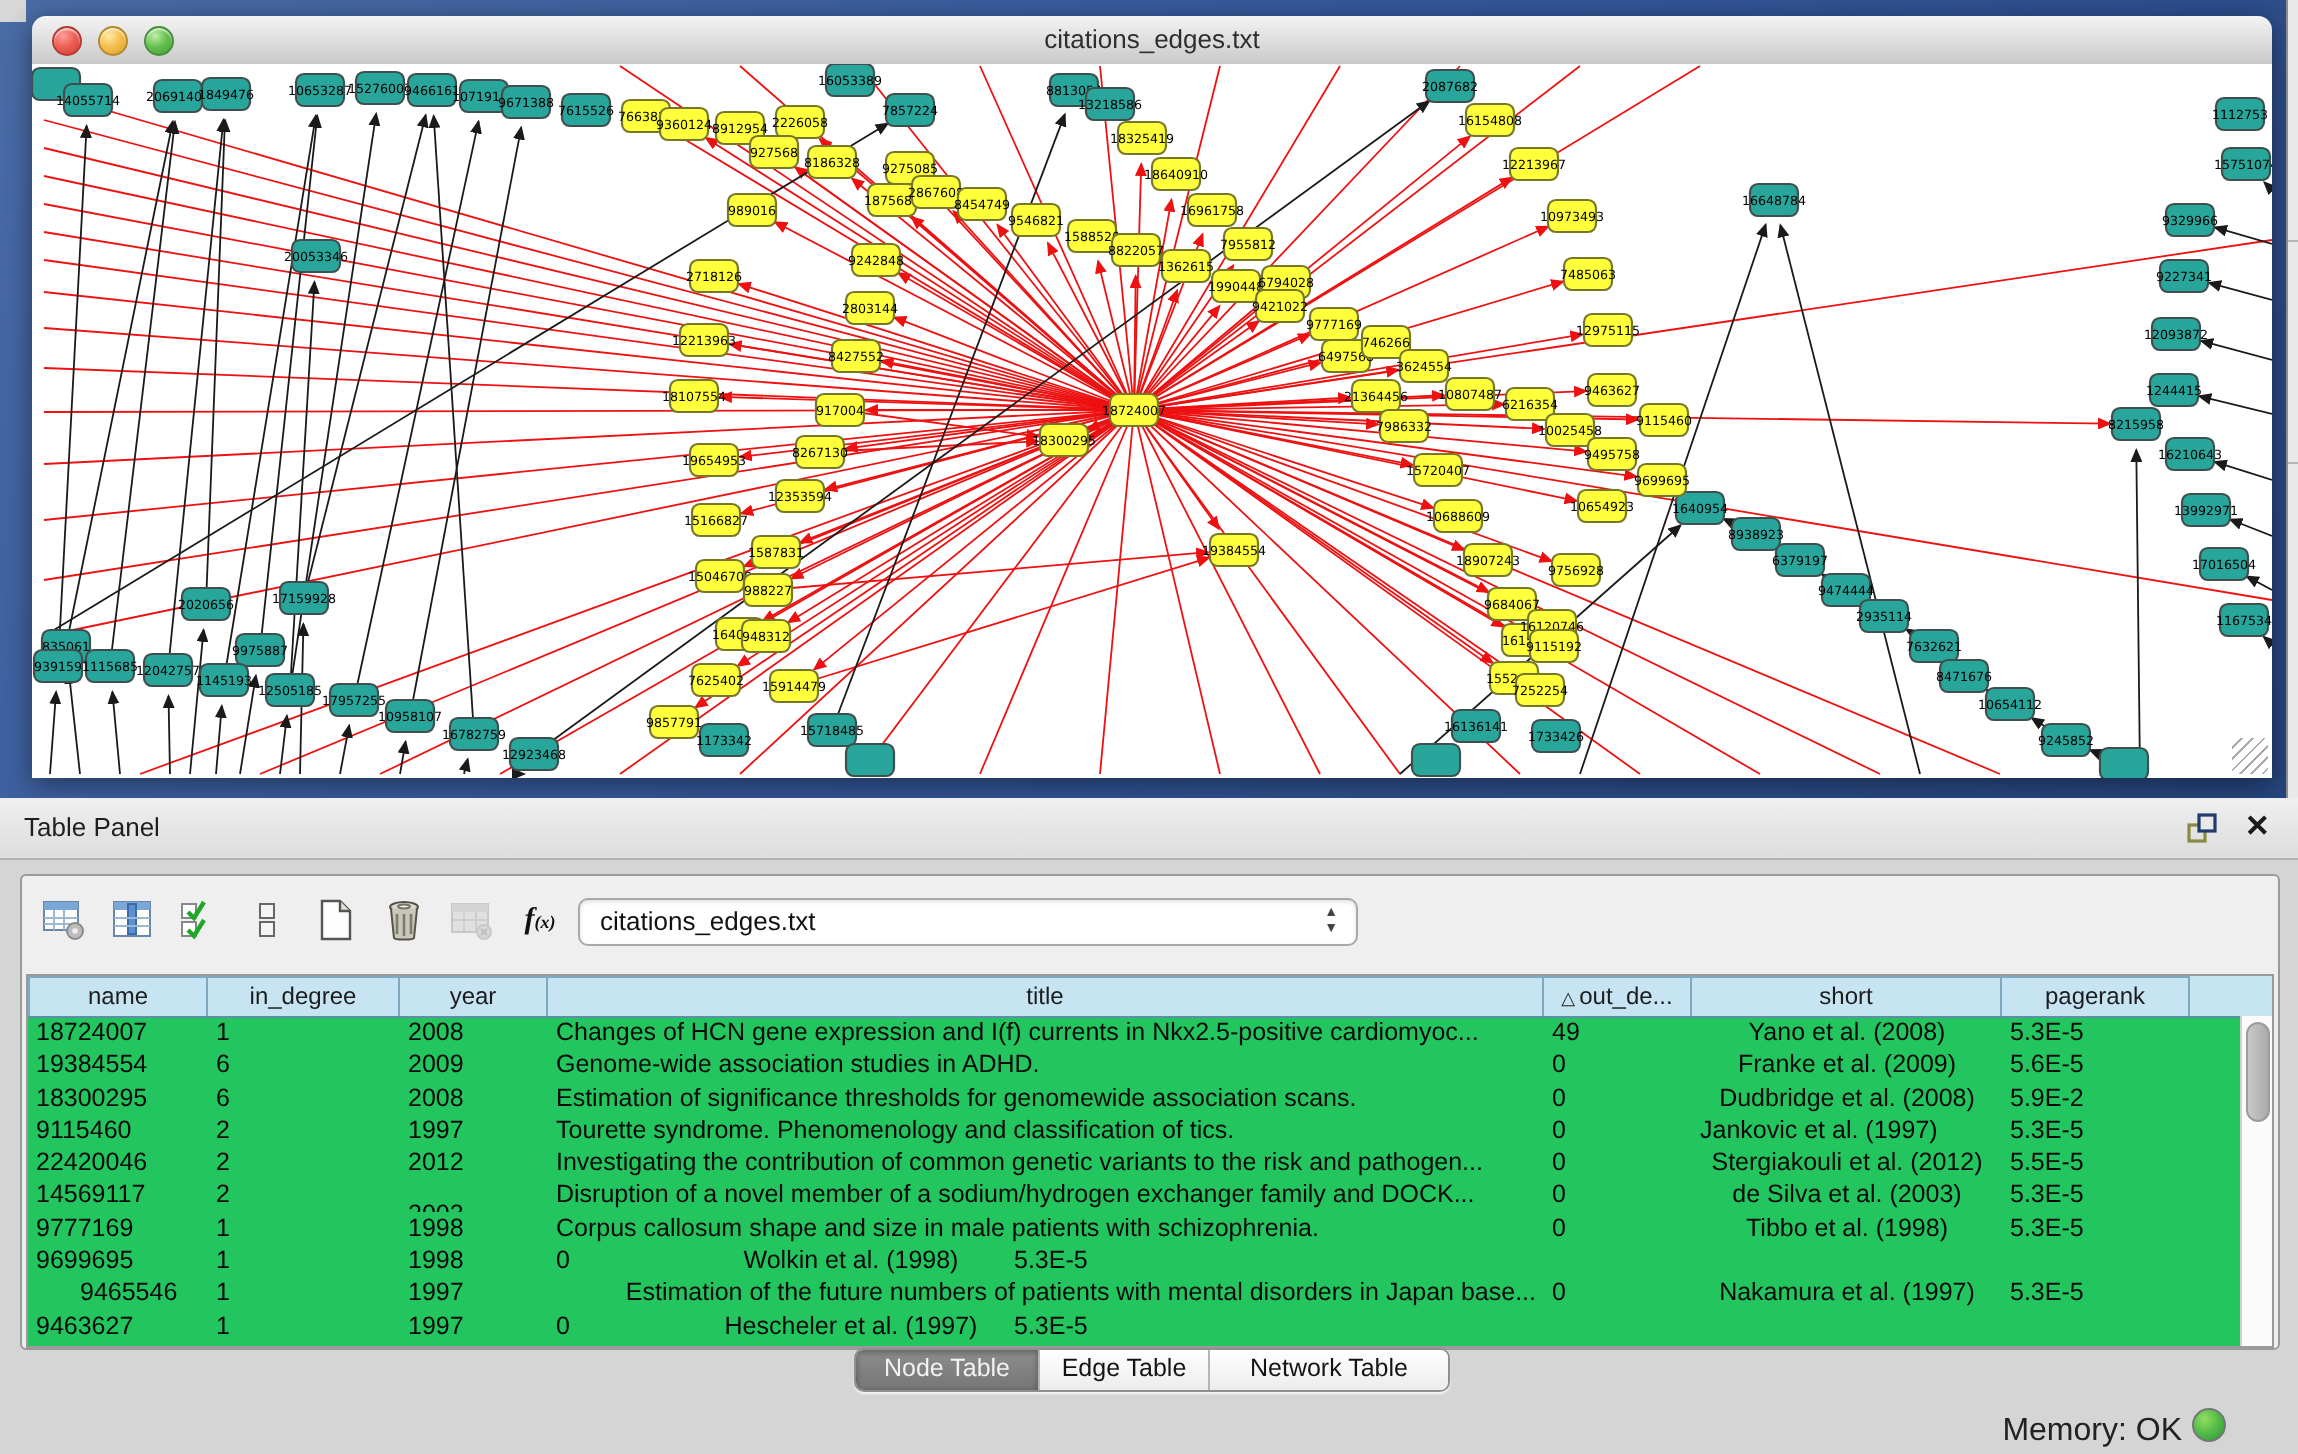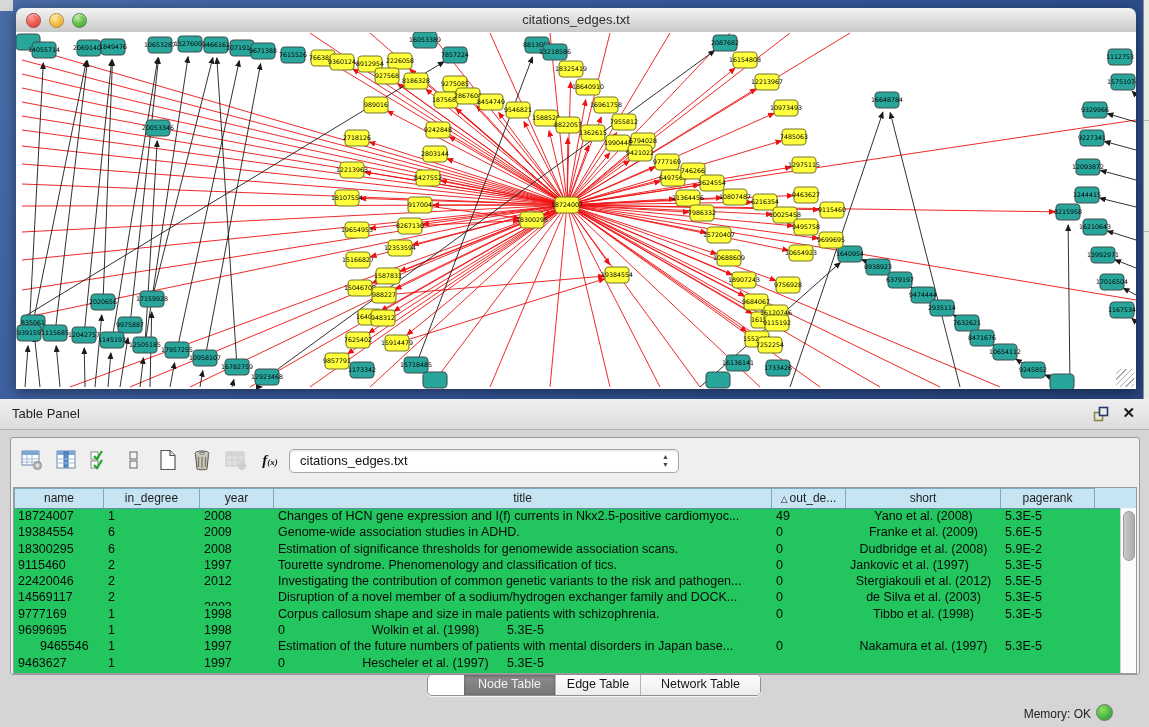--- a/index.html
+++ b/index.html
@@ -58,29 +58,29 @@
   .trow{display:flex;height:16.3px;}
   .tcell{box-sizing:border-box;padding:0 4px;font-size:12.5px;color:#0a0a0a;line-height:16px;
     overflow:hidden;white-space:nowrap;}
   .vscroll{position:absolute;right:0;top:20px;bottom:0;width:15px;background:#fbfbfb;border-left:1px solid #d0d0d0;}
   .thumb{position:absolute;left:2px;top:3px;width:10px;height:48px;border-radius:6px;
     background:linear-gradient(90deg,#c9c9c9,#ababab);border:1px solid #9c9c9c;}
 
   
   .tabs{position:absolute;left:427px;top:275px;height:20px;display:flex;
     border:1px solid #8f8f8f;border-radius:5px;overflow:hidden;background:#fff;
-    box-shadow:0 1px 1px rgba(255,255,255,.8);padding-left:36px;}
+    box-shadow:0 1px 1px rgba(255,255,255,.8);}
   .tab{box-sizing:border-box;height:20px;line-height:19px;text-align:center;font-size:12.5px;color:#141414;
     background:linear-gradient(#ffffff,#ececec);border-left:1px solid #b5b5b5;}
   .tab:first-child{border-left:none;}
   .tab.active{background:linear-gradient(#8d8d8d,#767676);color:#f2f2f2;box-shadow:inset 0 1px 3px rgba(0,0,0,.35);}
 
   
   .statusbar{position:absolute;left:0;bottom:0;width:1149px;height:27px;}
-  .mem-label{position:absolute;right:58px;top:7px;font-size:12px;color:#222;}
+  .mem-label{position:absolute;right:58px;top:7px;font-size:16px;color:#222;}
   .mem-dot{position:absolute;right:36px;top:4px;width:15px;height:15px;border-radius:50%;
     background:radial-gradient(circle at 35% 30%,#90dd60,#4cb845 55%,#2f9430);border:1px solid #777;}
 </style>
 </head>
 <body>
 
 <div class="root">
 
   <div class="net-area">
     <div class="app-corner"></div>
@@ -700,21 +700,21 @@
               <div class="tcell" style="width: 96px; text-align: left;">1</div>
               <div class="tcell" style="width: 74px; text-align: left;">1998</div>
               <div class="tcell" style="width: 74px; text-align: left;">0</div>
               <div class="tcell" style="width: 155px; text-align: center;">Wolkin et al. (1998)</div>
               <div class="tcell" style="width: 94px; text-align: left;">5.3E-5</div>
             </div>
             <div class="trow">
               <div class="tcell" style="width: 90px; text-align: left; padding-left: 26px;">9465546</div>
               <div class="tcell" style="width: 96px; text-align: left;">1</div>
               <div class="tcell" style="width: 74px; text-align: left;">1997</div>
-              <div class="tcell" style="width: 498px; text-align: left;">Estimation of the future numbers of patients with mental disorders in Japan base...</div>
+              <div class="tcell" style="width: 498px; text-align: right;">Estimation of the future numbers of patients with mental disorders in Japan base...</div>
               <div class="tcell" style="width: 74px; text-align: left;">0</div>
               <div class="tcell" style="width: 155px; text-align: center;">Nakamura et al. (1997)</div>
               <div class="tcell" style="width: 94px; text-align: left;">5.3E-5</div>
             </div>
             <div class="trow">
               <div class="tcell" style="width: 90px; text-align: left;">9463627</div>
               <div class="tcell" style="width: 96px; text-align: left;">1</div>
               <div class="tcell" style="width: 74px; text-align: left;">1997</div>
               <div class="tcell" style="width: 74px; text-align: left;">0</div>
               <div class="tcell" style="width: 155px; text-align: center;">Hescheler et al. (1997)</div>

